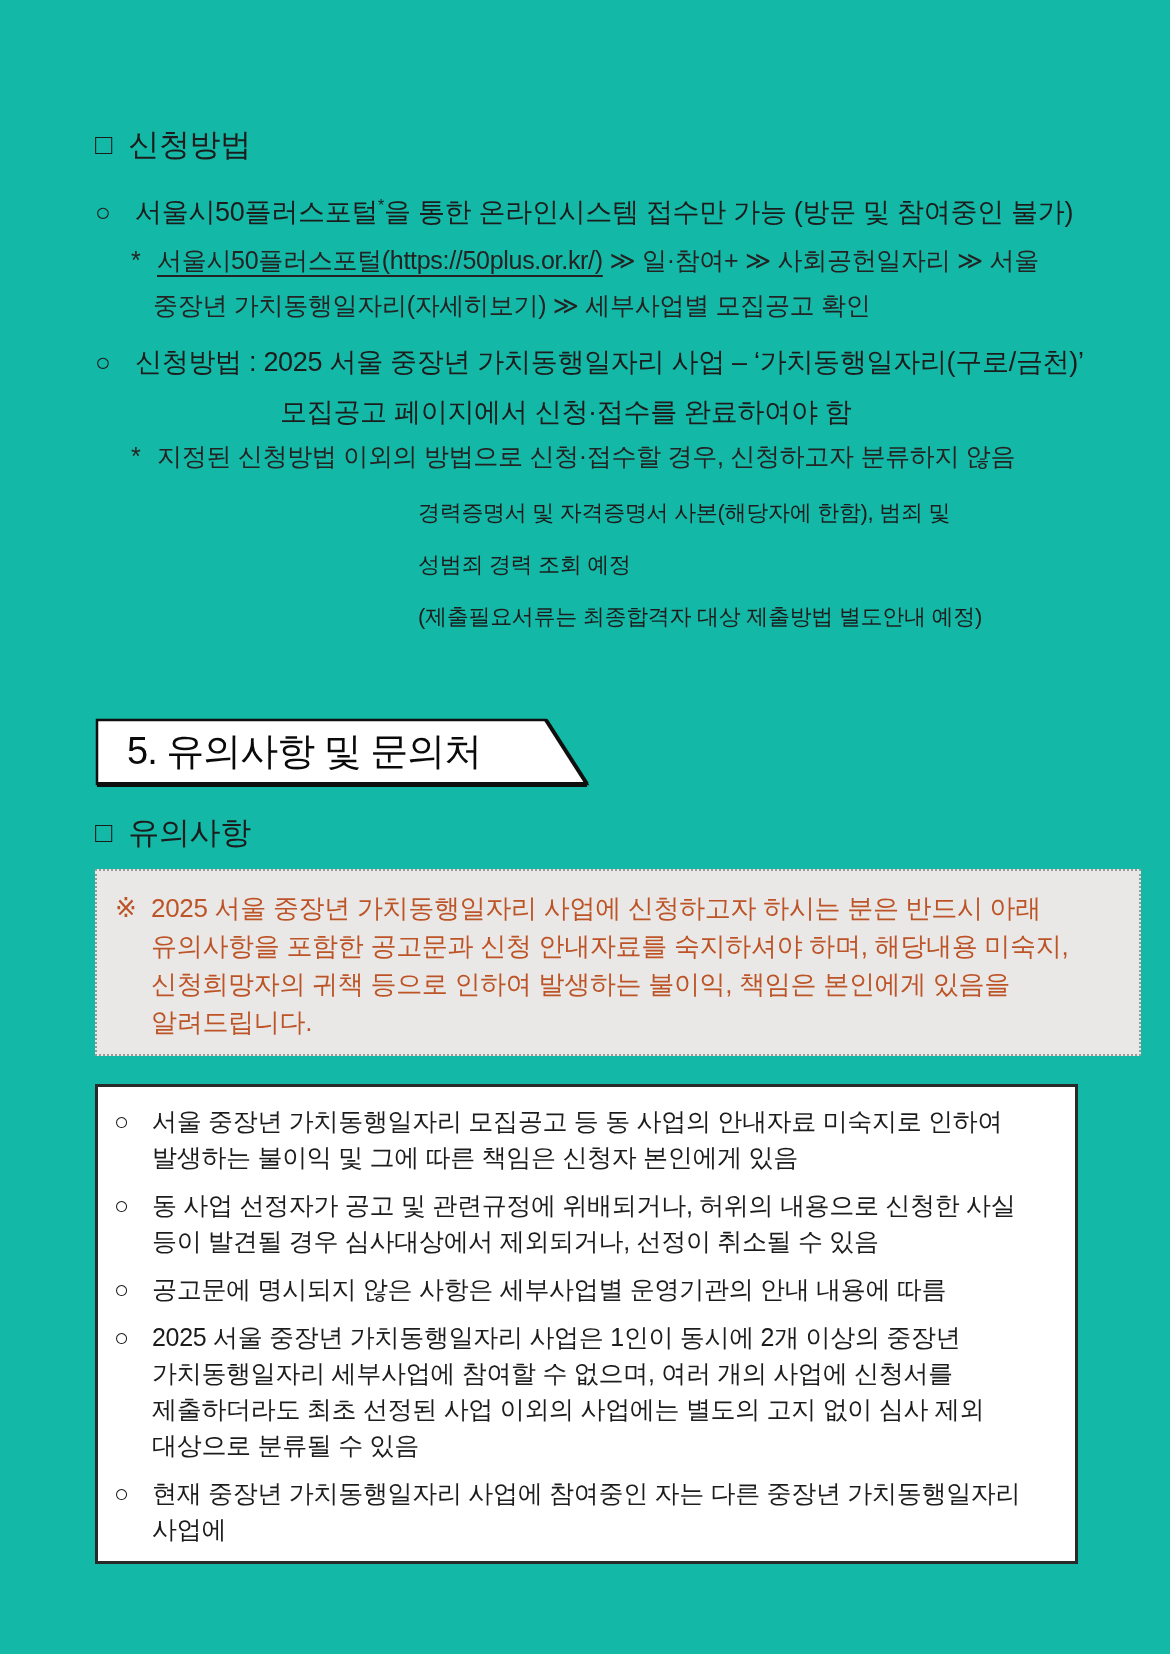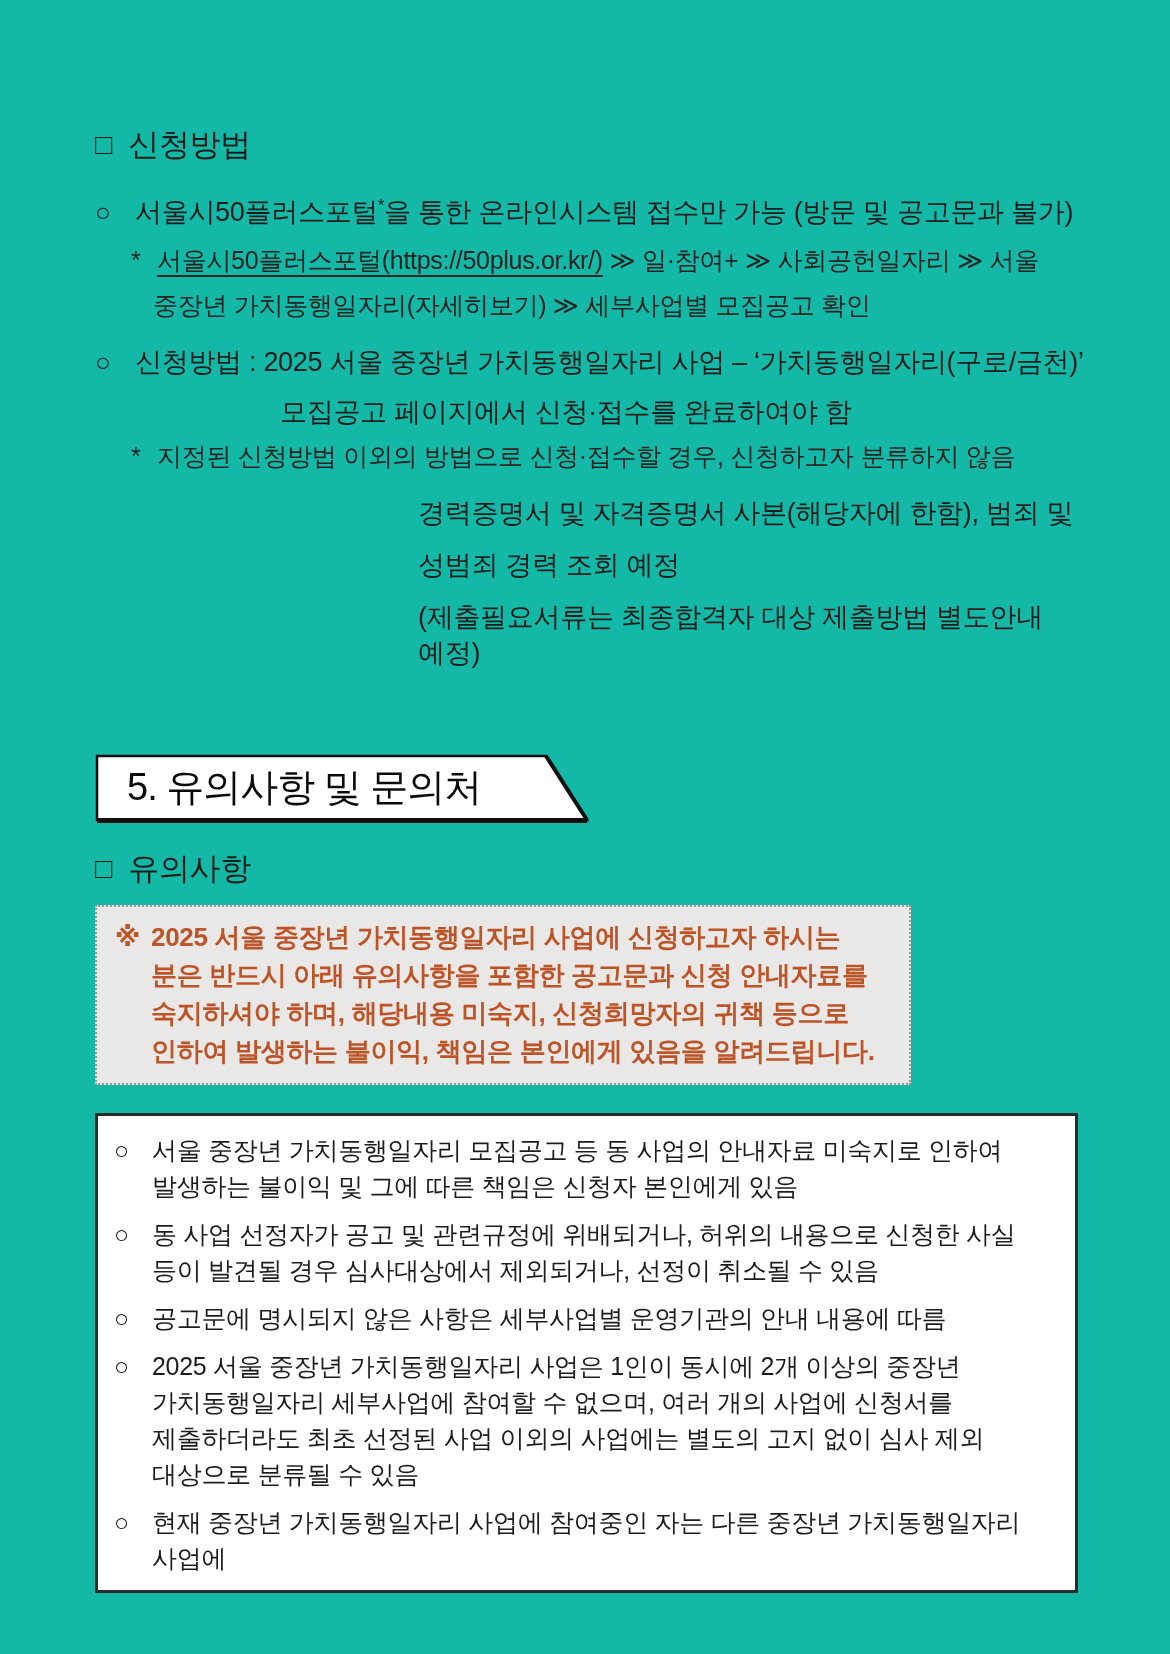--- a/index.html
+++ b/index.html
@@ -21,39 +21,39 @@
   .h-check{font-size:31px;font-weight:400;line-height:37px;margin:0 0 30px 0;}
   .h-check .sq{display:inline-block;margin-right:16px;font-size:29px;transform:translateY(-1px);}
   
   .ln{line-height:36px;}
   .bullet-ln{font-size:27px;margin:0 0 18px 0;padding-left:40px;text-indent:-40px;}
   .bullet-ln .circ{display:inline-block;width:40px;text-indent:0;font-size:26px;}
   .note-ln{font-size:25px;line-height:33px;margin:0 0 12px 36px;padding-left:26px;text-indent:-26px;color:#232323;}
   .note-ln .ast{display:inline-block;width:26px;text-indent:0;}
   .cont-ln{font-size:25px;line-height:33px;margin:0 0 22px 58px;color:#232323;}
   .b2l2{font-size:27px;line-height:36px;margin:0 0 10px 185px;}
-  .b3cont{font-size:27px;line-height:36px;margin:0 0 16px 323px;}
+  .b3cont{font-size:22px;line-height:36px;margin:0 0 16px 323px;}
   .b3cont.last{margin-bottom:0;}
   .mb22{margin-bottom:22px;} .mb14{margin-bottom:14px;} .mb12{margin-bottom:12px;} .mb16{margin-bottom:16px;}
   u.link{text-underline-offset:6px;}
   sup{font-size:16px;line-height:0;}
   
   .banner{position:relative;width:500px;height:70px;margin-top:83px;}
   .banner svg{position:absolute;left:0;top:0;}
   .banner .banner-title{
     position:absolute;left:32px;top:0;height:66px;display:flex;align-items:center;
     font-size:38px;font-weight:400;letter-spacing:-1px;color:#0a0a0a;
   }
   .h-check.h2{margin:26px 0 17px 0;}
   
   .notice-box{
-    width:816px;box-sizing:border-box;background:#e9e8e6;
+    width:1046px;box-sizing:border-box;background:#e9e8e6;
     border:2px dotted #9a9a9a;
-    padding:11px 18px 13px 18px;
-    font-size:26px;font-weight:700;line-height:38px;
+    padding:18px 18px 13px 18px;
+    font-size:26px;font-weight:400;line-height:38px;
   }
   .notice-box .notice-text{padding-left:36px;text-indent:-36px;display:block;}
   .notice-box .ref{display:inline-block;width:36px;text-indent:0;}
   
   .caution-box{
     width:983px;box-sizing:border-box;background:#ffffff;
     border:3px solid #2a2a2a;
     margin-top:28px;
     padding:16px 20px 14px 16px;
     font-size:25px;line-height:36px;
@@ -62,21 +62,21 @@
   .caution-item:last-child{margin-bottom:0;}
   .caution-item .circ{display:inline-block;width:38px;text-indent:0;font-size:25px;}
 </style>
 </head>
 <body>
 
 <div class="page">
 
   <h2 class="h-check"><span class="sq">□</span><span>신청방법</span></h2>
 
-  <div class="ln bullet-ln mb14"><span class="circ">○</span><span>서울시50플러스포털</span><sup>*</sup><span>을 통한 온라인시스템 접수만 가능 (방문 및 공고문과 불가)</span></div>
+  <div class="ln bullet-ln mb14"><span class="circ">○</span><span>서울시50플러스포털</span><sup>*</sup><span>을 통한 온라인시스템 접수만 가능 (방문 및 참여중인 불가)</span></div>
 
   <div class="ln note-ln"><span class="ast">*</span><u class="link">서울시50플러스포털(https://50plus.or.kr/)</u><span> ≫ 일·참여+ ≫ 사회공헌일자리 ≫ 서울</span></div>
   <div class="ln cont-ln">중장년 가치동행일자리(자세히보기) ≫ 세부사업별 모집공고 확인</div>
 
   <div class="ln bullet-ln mb14"><span class="circ">○</span><span>신청방법 : 2025 서울 중장년 가치동행일자리 사업 – ‘가치동행일자리(구로/금천)’</span></div>
   <div class="ln b2l2">모집공고 페이지에서 신청·접수를 완료하여야 함</div>
 
   <div class="ln note-ln mb22"><span class="ast">*</span><span>지정된 신청방법 이외의 방법으로 신청·접수할 경우, 신청하고자 분류하지 않음</span></div>
 
   <div class="ln b3cont">경력증명서 및 자격증명서 사본(해당자에 한함), 범죄 및</div>

